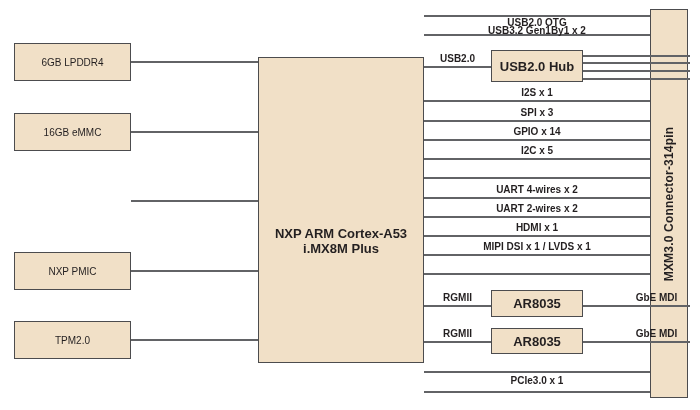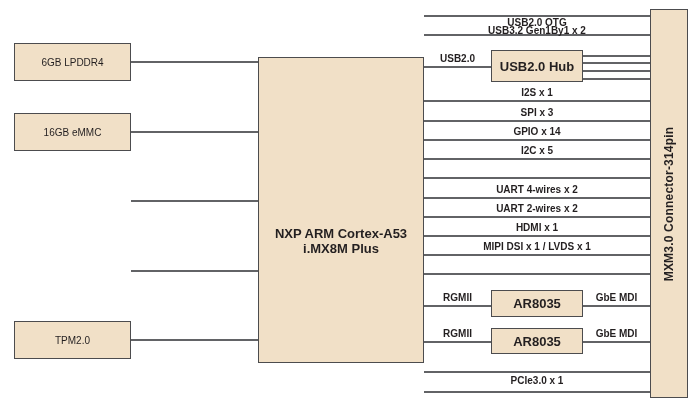--- a/index.html
+++ b/index.html
@@ -21,32 +21,35 @@
     transform:translate(-50%,-50%) rotate(-90deg);white-space:nowrap;
     font-size:12px;font-weight:bold;letter-spacing:0.2px;}
   .chip-hub{left:491px;top:50px;width:92px;height:32px;font-size:13px;font-weight:bold;}
   .chip-phy1{left:491px;top:290px;width:92px;height:27px;font-size:13px;font-weight:bold;}
   .chip-phy2{left:491px;top:328px;width:92px;height:26px;font-size:13px;font-weight:bold;}
   .wire{position:absolute;height:1.8px;background:#626366;}
   .buslabel{position:absolute;height:13px;line-height:13px;text-align:center;
     font-size:10px;font-weight:bold;white-space:nowrap;}
   .w-full{left:424px;width:226px;}
   .w-left{left:424px;width:67px;}
-  .w-right{left:583px;width:67px;}
+  .w-right{left:583px;width:67px;padding-left:40px;}
 </style>
 </head>
 <body>
 
 <div class="diagram">
 
   <div class="box leftbox" style="top:43px">
       <span>6GB LPDDR4</span>
     </div>
   <div class="box leftbox" style="top:113px">
       <span>16GB eMMC</span>
+    </div>
+  <div class="box leftbox" style="top:252px">
+      <span>NXP PMIC</span>
     </div>
   <div class="box leftbox" style="top:321px">
       <span>TPM2.0</span>
     </div>
 
   <div class="wire" style="left:131px;top:61px;width:127px"></div>
   <div class="wire" style="left:131px;top:131px;width:127px"></div>
   <div class="wire" style="left:131px;top:200px;width:127px"></div>
   <div class="wire" style="left:131px;top:270px;width:127px"></div>
   <div class="wire" style="left:131px;top:339px;width:127px"></div>

